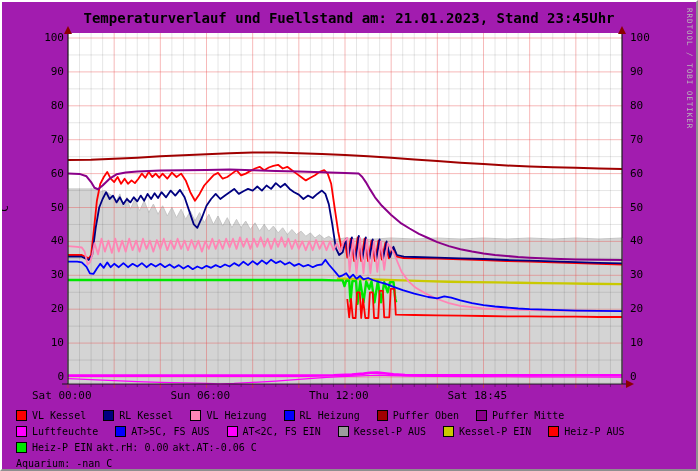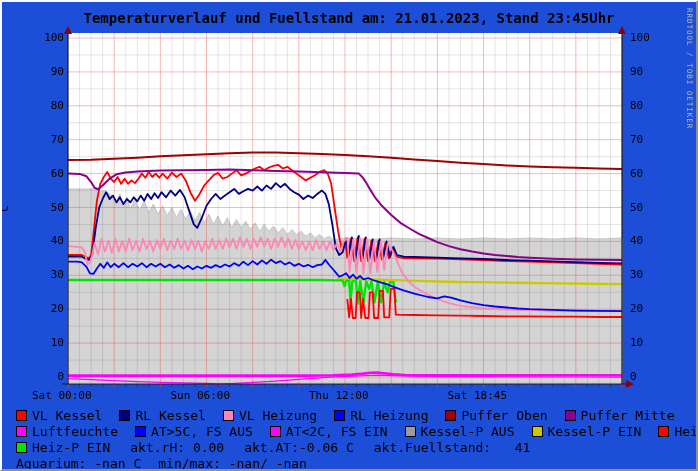--- a/index.html
+++ b/index.html
@@ -1,18 +1,18 @@
 <!DOCTYPE html>
 <html><head>
 <meta charset="utf-8">
 <style>
   html,body{margin:0;padding:0;background:#e8e8e8;}
   .screen{
     position:relative;width:694px;height:467px;overflow:hidden;
-    background:#1d4ed8;
+    background:#a21caf;
     border-top:2px solid #ffffff;border-left:2px solid #ffffff;
     border-right:2px solid #8f8f8f;border-bottom:2px solid #8f8f8f;
     font-family:"DejaVu Sans Mono","Liberation Mono",monospace;
     color:#000;
   }
   .title{
     position:absolute;top:8px;left:0;width:100%;text-align:center;
     font-size:14px;font-weight:bold;letter-spacing:0px;white-space:pre;
   }
   .watermark{
@@ -27,29 +27,29 @@
   }
   svg{position:absolute;top:0;left:0;}
   .ytick{
     position:absolute;width:30px;text-align:right;font-size:11px;line-height:12px;
   }
   .ytick.right{text-align:left;}
   .xtick{
     position:absolute;width:90px;text-align:left;font-size:11px;line-height:12px;white-space:pre;
   }
   .legend{
-    position:absolute;left:14px;top:405px;width:672px;font-size:13px;
+    position:absolute;left:14px;top:405px;width:672px;font-size:10px;
   }
   .lrow{display:flex;align-items:center;height:16px;white-space:pre;}
   .lrow .sw{
     display:inline-block;width:9px;height:9px;border:1px solid #000;
     margin-right:5px;flex:0 0 auto;
   }
   .litem{display:flex;align-items:center;margin-right:17px;}
-  .lrow3 .litem{margin-right:20px;}
+  .lrow3 .litem{margin-right:4px;}
 </style>
 </head>
 <body>
 
 <div class="screen">
   <div class="title">Temperaturverlauf und Fuellstand am: 21.01.2023, Stand 23:45Uhr</div>
   <div class="watermark">RRDTOOL / TOBI OETIKER</div>
   <div class="ylab">C</div>
   <svg id="chart" width="694" height="467">
       <rect x="66" y="31" width="554" height="351" fill="#ffffff"></rect>
@@ -217,16 +217,16 @@
     </div>
   <div id="xticks">
       <div class="xtick" style="left: 30px; top: 388px;">Sat 00:00</div>
       <div class="xtick" style="left: 168.5px; top: 388px;">Sun 06:00</div>
       <div class="xtick" style="left: 307px; top: 388px;">Thu 12:00</div>
       <div class="xtick" style="left: 445.5px; top: 388px;">Sat 18:45</div>
     </div>
   <div class="legend" id="legend">
       <div class="lrow"><span class="litem"><span class="sw" style="background: rgb(255, 0, 0);"></span><span>VL Kessel</span></span><span class="litem"><span class="sw" style="background: rgb(0, 0, 128);"></span><span>RL Kessel</span></span><span class="litem"><span class="sw" style="background: rgb(255, 133, 181);"></span><span>VL Heizung</span></span><span class="litem"><span class="sw" style="background: rgb(0, 0, 255);"></span><span>RL Heizung</span></span><span class="litem"><span class="sw" style="background: rgb(160, 0, 0);"></span><span>Puffer Oben</span></span><span class="litem"><span class="sw" style="background: rgb(138, 0, 138);"></span><span>Puffer Mitte</span></span></div>
       <div class="lrow"><span class="litem"><span class="sw" style="background: rgb(255, 0, 255);"></span><span>Luftfeuchte</span></span><span class="litem"><span class="sw" style="background: rgb(0, 0, 255);"></span><span>AT&gt;5C, FS AUS</span></span><span class="litem"><span class="sw" style="background: rgb(255, 0, 255);"></span><span>AT&lt;2C, FS EIN</span></span><span class="litem"><span class="sw" style="background: rgb(156, 156, 156);"></span><span>Kessel-P AUS</span></span><span class="litem"><span class="sw" style="background: rgb(201, 201, 0);"></span><span>Kessel-P EIN</span></span><span class="litem"><span class="sw" style="background: rgb(255, 0, 0);"></span><span>Heiz-P AUS</span></span></div>
-      <div class="lrow lrow3"><span class="litem"><span class="sw" style="background: rgb(0, 230, 0);"></span><span>Heiz-P EIN</span></span><span class="litem"><span>akt.rH: 0.00</span></span><span class="litem"><span>akt.AT:-0.06 C</span></span><span class="litem"><span>akt.Fuellstand:   41</span></span></div>
-      <div class="lrow"><span class="litem"><span>Aquarium: -nan C</span></span><span class="litem"><span>min/max: -nan/ -nan</span></span></div>
+      <div class="lrow lrow3"><span class="litem"><span class="sw" style="background: rgb(0, 230, 0);"></span><span>Heiz-P EIN</span></span><span class="litem"><span>akt.rH: 0.00</span></span><span class="litem"><span>akt.AT:-0.06 C</span></span></div>
+      <div class="lrow"><span class="litem"><span>Aquarium: -nan C</span></span></div>
     </div>
 </div>
 
 </body></html>

